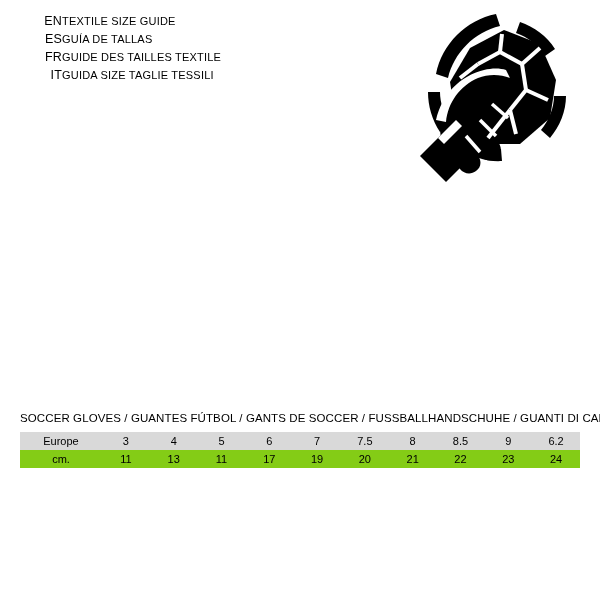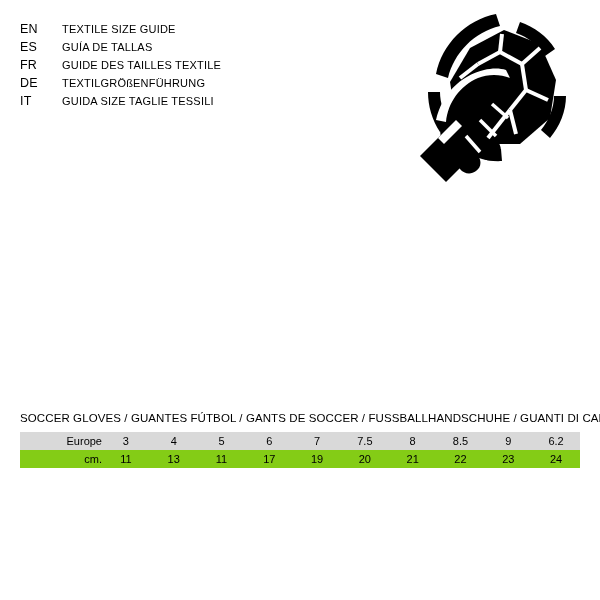--- a/index.html
+++ b/index.html
@@ -12,23 +12,24 @@
     height: 600px;
     font-family: "Liberation Sans", sans-serif;
     color: #000000;
     position: relative;
     overflow: hidden;
   }
 
   
   .lang-block {
     position: absolute;
-    top: 20px;
+    top: 12px;
     left: 20px;
     width: 330px;
+    text-align: right;
   }
   .lang-row {
     display: flex;
     align-items: baseline;
     height: 18px;
     line-height: 18px;
   }
   .lang-code {
     width: 42px;
     flex: 0 0 42px;
@@ -80,21 +81,21 @@
     vertical-align: middle;
   }
   tr.row-shaded td {
     background: #d9d9d9;
   }
   tr.row-plain td {
     background: #84cc16;
   }
   td.label-cell {
     padding-left: 4px;
-    text-align: right;
+    text-align: center;
     width: 82px;
   }
   td.val-cell {
     text-align: center;
   }
 </style>
 </head>
 <body>
 
 <div class="lang-block">
@@ -107,24 +108,20 @@
   <div class="lang-row">
     <span class="lang-code">ES</span>
     <span class="lang-text">GUÍA DE TALLAS</span>
   </div>
 
   <div class="lang-row">
     <span class="lang-code">FR</span>
     <span class="lang-text">GUIDE DES TAILLES TEXTILE</span>
   </div>
 
-  <div class="lang-row">
-    <span class="lang-code">DE</span>
-    <span class="lang-text">TEXTILGRÖßENFÜHRUNG</span>
-  </div>
 
   <div class="lang-row">
     <span class="lang-code">IT</span>
     <span class="lang-text">GUIDA SIZE TAGLIE TESSILI</span>
   </div>
 
 </div>
 
 <div class="illustration">
   <svg viewBox="0 0 180 180" xmlns="http://www.w3.org/2000/svg">

